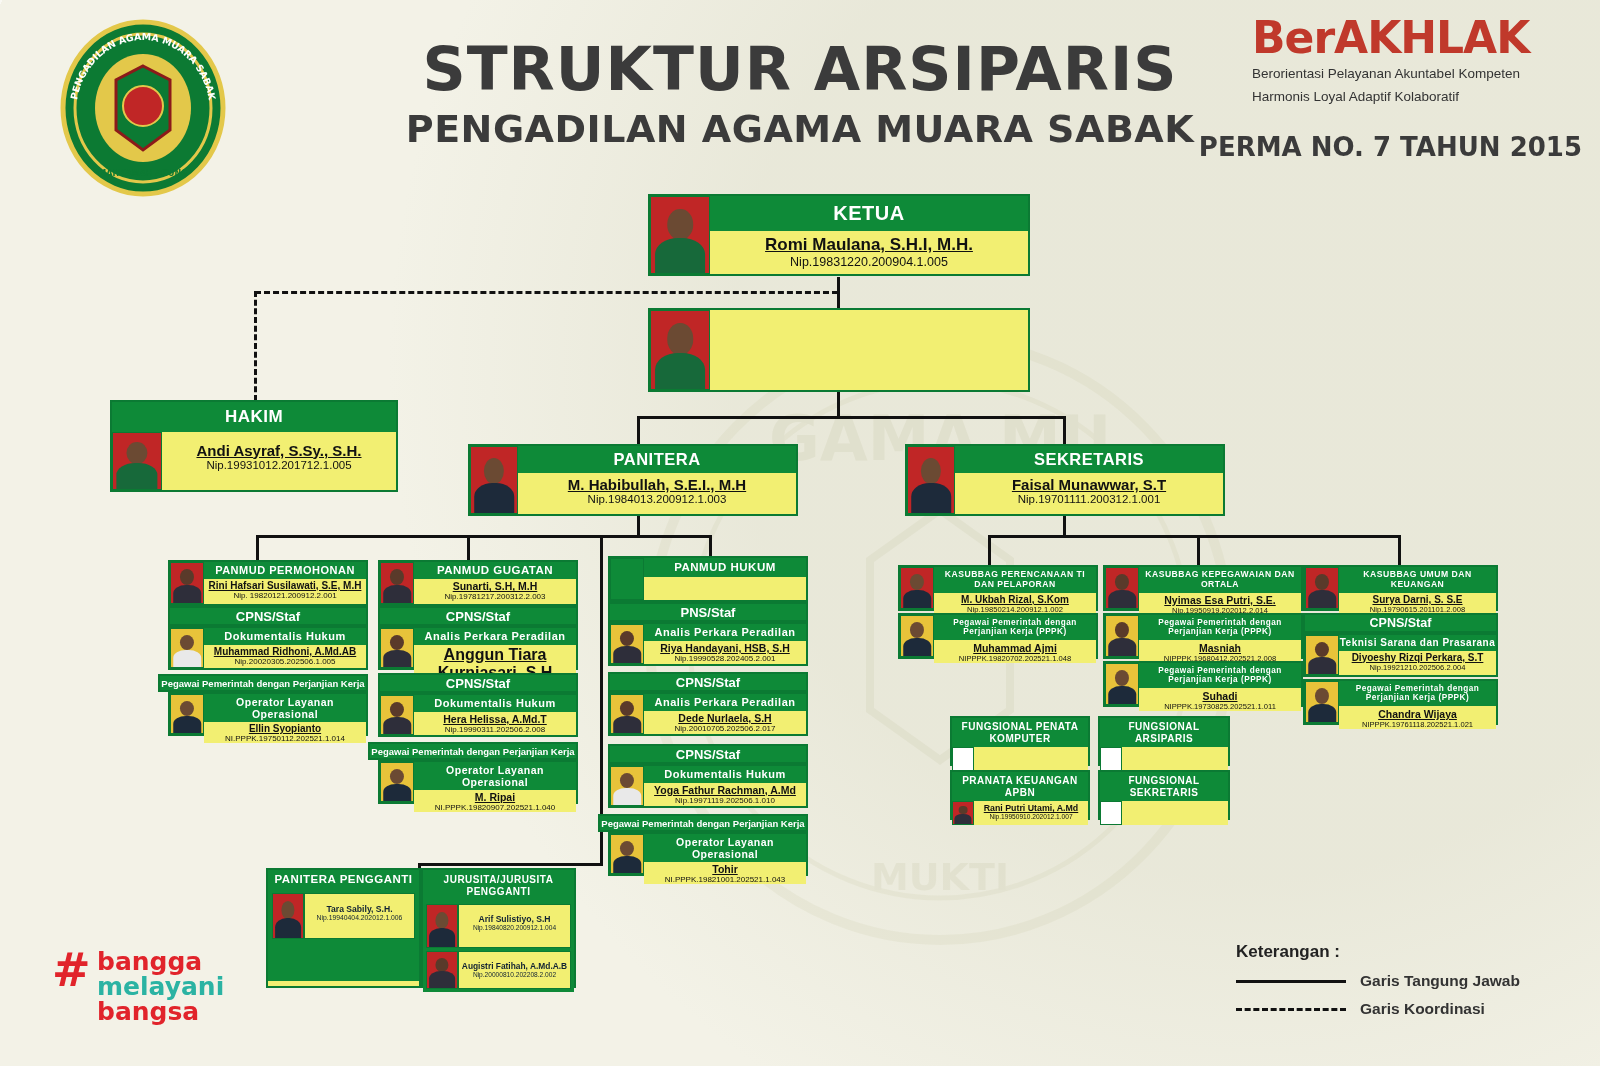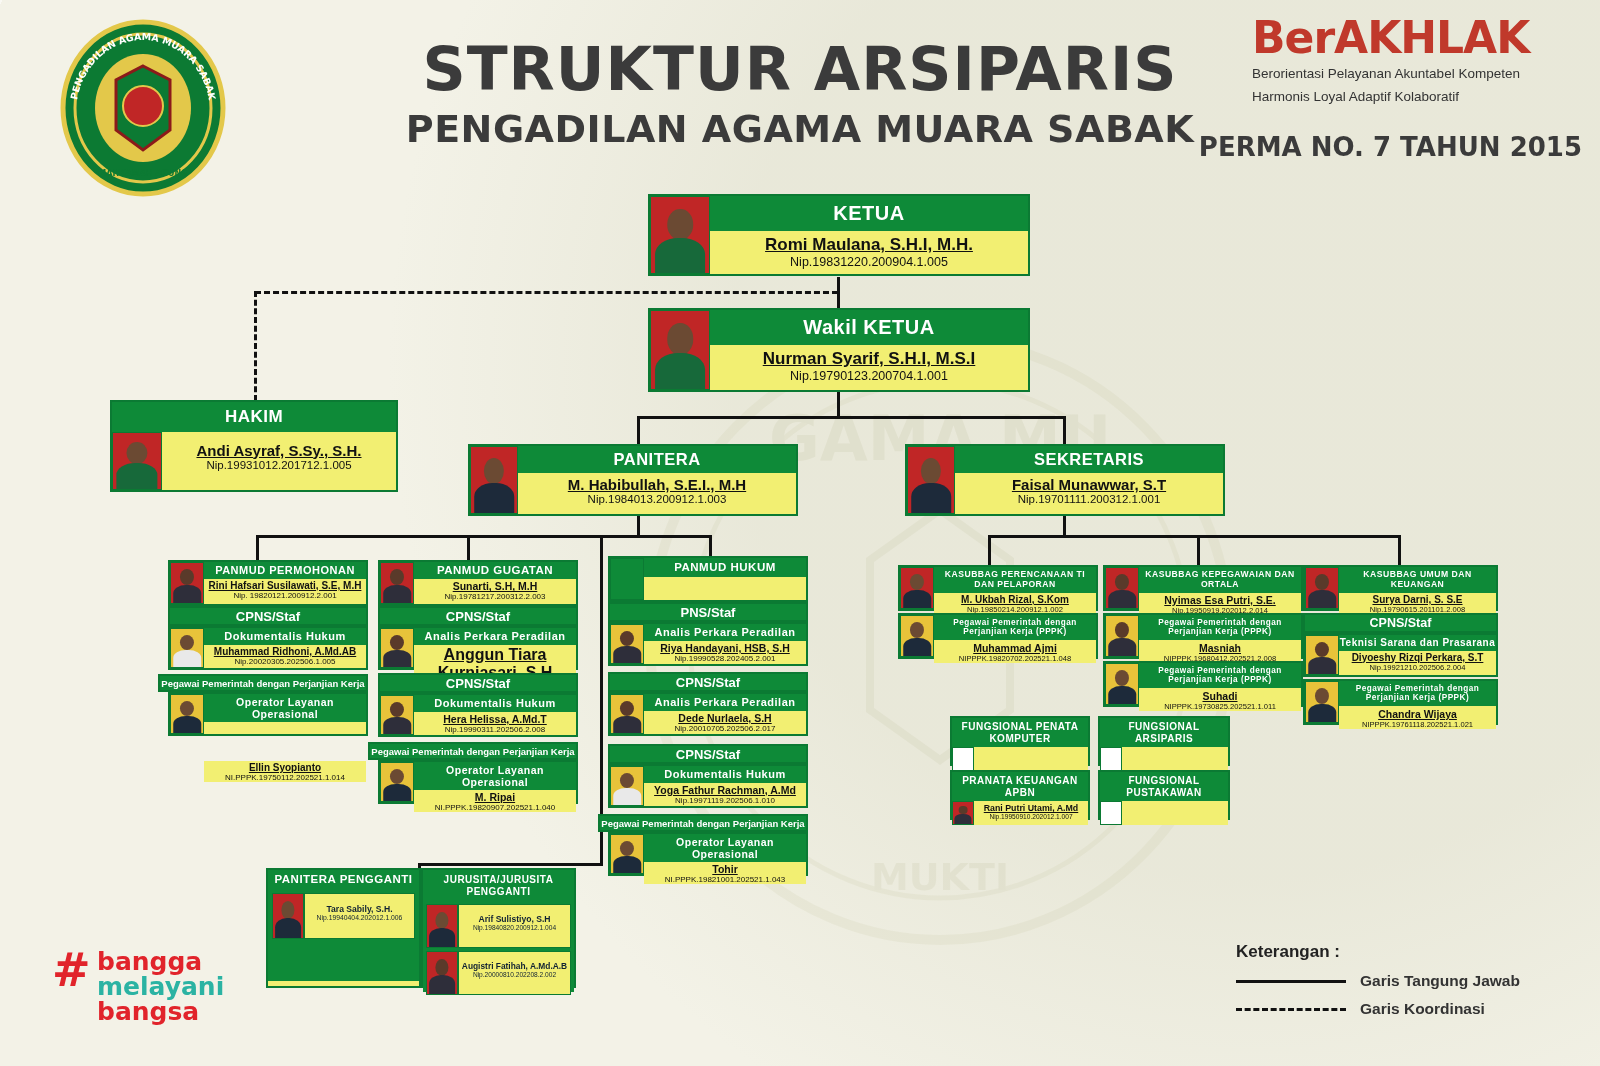--- a/index.html
+++ b/index.html
@@ -150,27 +150,20 @@
     </div>
   </div>
 </div>
 
 <div class="card" style="left:648px;top:308px;width:382px;height:84px;">
   <div class="row" style="height:100%;">
     <div class="photo robe" style="width:60px;height:100%;">
       <div class="ph-head"></div>
         <div class="ph-body"></div>
       </div>
-    <div class="flexbody">
-      <div class="hdr" style="font-size:20px;padding:6px 0;">Wakil KETUA</div>
-      <div class="body" style="padding:4px 0 2px;">
-        <div class="nm" style="font-size:17px;">Nurman Syarif, S.H.I, M.S.I</div>
-        <div class="nip" style="font-size:12.5px;">Nip.19790123.200704.1.001</div>
-      </div>
-    </div>
   </div>
 </div>
 
 <div class="card" style="left:110px;top:400px;width:288px;height:92px;">
   <div class="hdr" style="font-size:17px;padding:5px 16px;">HAKIM</div>
   <div class="row" style="height:calc(100% - 30px);">
     <div class="photo robe" style="width:50px;height:100%;">
       <div class="ph-head"></div>
         <div class="ph-body"></div>
       </div>
@@ -246,21 +239,21 @@
 </div>
 <div class="bar" style="left:158px;top:674px;width:210px;height:18px;font-size:9.5px;line-height:15px;">Pegawai Pemerintah dengan Perjanjian Kerja (p3K)</div>
 <div class="card" style="left:168px;top:692px;width:200px;height:44px;">
   <div class="row" style="height:100%;">
     <div class="photo y suit" style="width:34px;height:100%;">
       <div class="ph-head"></div>
         <div class="ph-body"></div>
       </div>
     <div class="flexbody">
       <div class="hdr" style="font-size:10.5px;padding:2px 0;">Operator Layanan Operasional</div>
-      <div class="body" style="padding:1px 0 0;margin-top:39px;">
+      <div class="body" style="padding:1px 0 0;">
         <div class="nm" style="font-size:10px;">Ellin Syopianto</div>
         <div class="nip" style="font-size:8px;">NI.PPPK.19750112.202521.1.014</div>
       </div>
     </div>
   </div>
 </div>
 
 <div class="card" style="left:378px;top:560px;width:200px;height:46px;">
   <div class="row" style="height:100%;">
     <div class="photo hijab" style="width:34px;height:100%;">
@@ -546,21 +539,21 @@
       <div class="ph-head"></div>
         <div class="ph-body"></div>
       </div>
     <div class="flexbody body" style="padding:2px 0 0;">
       <div class="nm" style="font-size:8.8px;">Rani Putri Utami, A.Md</div>
       <div class="nip" style="font-size:6.6px;">Nip.19950910.202012.1.007</div>
     </div>
   </div>
 </div>
 <div class="card" style="left:1098px;top:770px;width:132px;height:50px;">
-  <div class="hdr" style="font-size:10px;padding:3px 0;">FUNGSIONAL PUSTAKAWAN</div>
+  <div class="hdr" style="font-size:10px;padding:3px 0;">FUNGSIONAL SEKRETARIS</div>
   <div class="row" style="height:calc(100% - 22px);">
     <div class="photo" style="width:22px;height:100%;background:#ffffff;"></div>
     <div class="flexbody body" style="font-size:9px;"></div>
   </div>
 </div>
 
 <div class="card" style="left:266px;top:868px;width:155px;height:120px;">
   <div class="hdr" style="font-size:11.5px;padding:3px 0;">PANITERA PENGGANTI</div>
   <div style="padding:4px;background:#0e8a38;height:calc(100% - 24px);box-sizing:border-box;">
     <div class="row" style="height:46px;">
@@ -582,21 +575,21 @@
     <div class="row" style="height:44px;margin-bottom:3px;">
       <div class="photo suit" style="width:32px;height:100%;">
         <div class="ph-head"></div>
           <div class="ph-body"></div>
         </div>
       <div class="flexbody body" style="padding:9px 0 0;border:1px solid #0b7a33;">
         <div style="font-size:8.6px;font-weight:bold;">Arif Sulistiyo, S.H</div>
         <div style="font-size:6.6px;">Nip.19840820.200912.1.004</div>
       </div>
     </div>
-    <div class="row" style="height:44px;">
+    <div class="row" style="height:38px;">
       <div class="photo hijab" style="width:32px;height:100%;">
         <div class="ph-head"></div>
           <div class="ph-body"></div>
         </div>
       <div class="flexbody body" style="padding:9px 0 0;border:1px solid #0b7a33;">
         <div style="font-size:8.4px;font-weight:bold;">Augistri Fatihah, A.Md.A.B</div>
         <div style="font-size:6.6px;">Nip.20000810.202208.2.002</div>
       </div>
     </div>
   </div>

